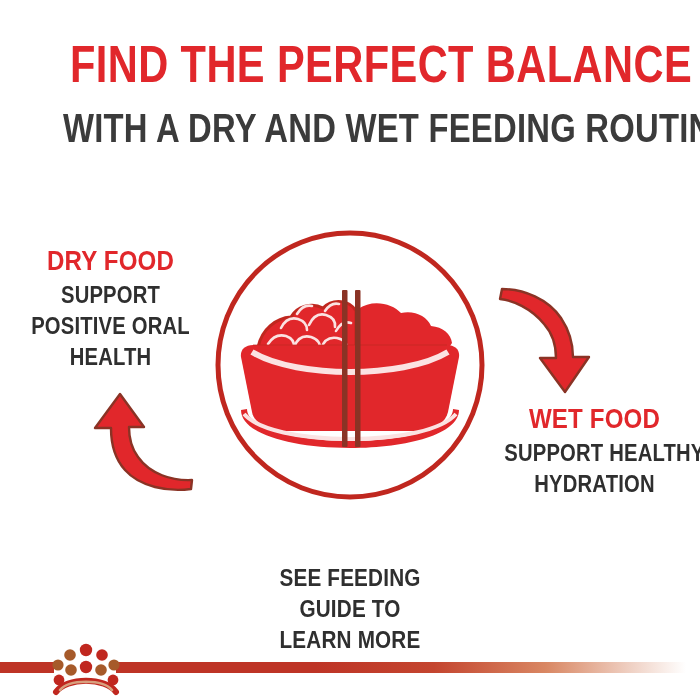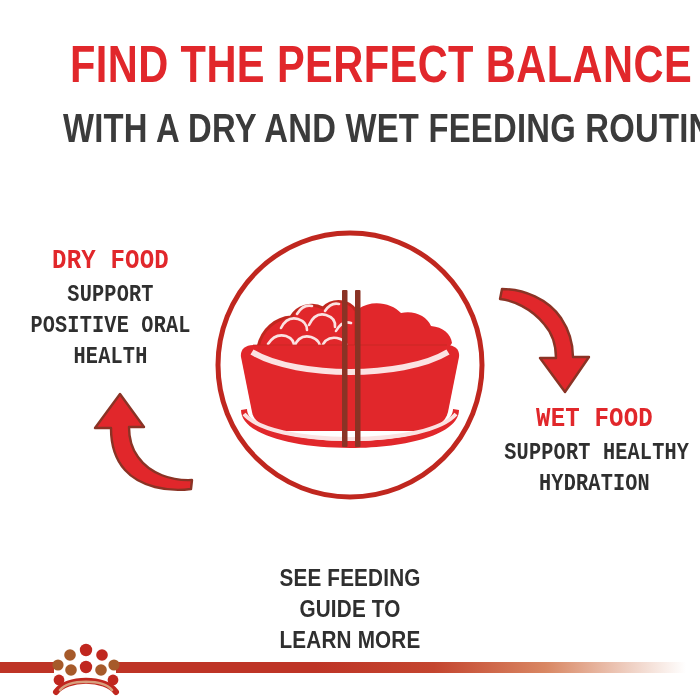--- a/index.html
+++ b/index.html
@@ -86,21 +86,21 @@
     letter-spacing: 0.3px;
     transform: scaleX(0.82);
     transform-origin: center top;
     white-space: nowrap;
   }
 
   
   .col {
     position: absolute;
     text-align: center;
-    font-family: Liberation Mono, monospace;
+    font-family: Liberation Sans, sans-serif;
   }
   .col-title {
     color: #E1272B;
     font-weight: bold;
     font-size: 28px;
     line-height: 30px;
     letter-spacing: 0.2px;
     transform: scaleX(0.86);
     white-space: nowrap;
   }

